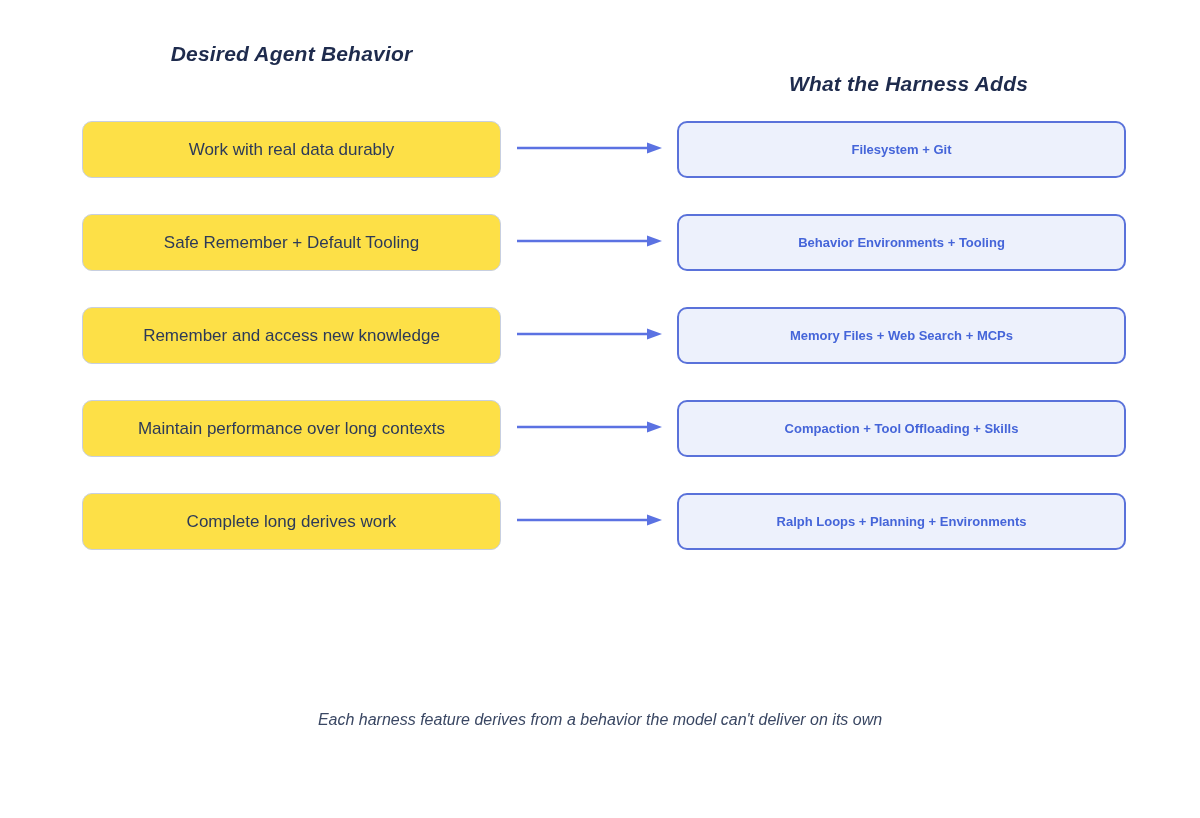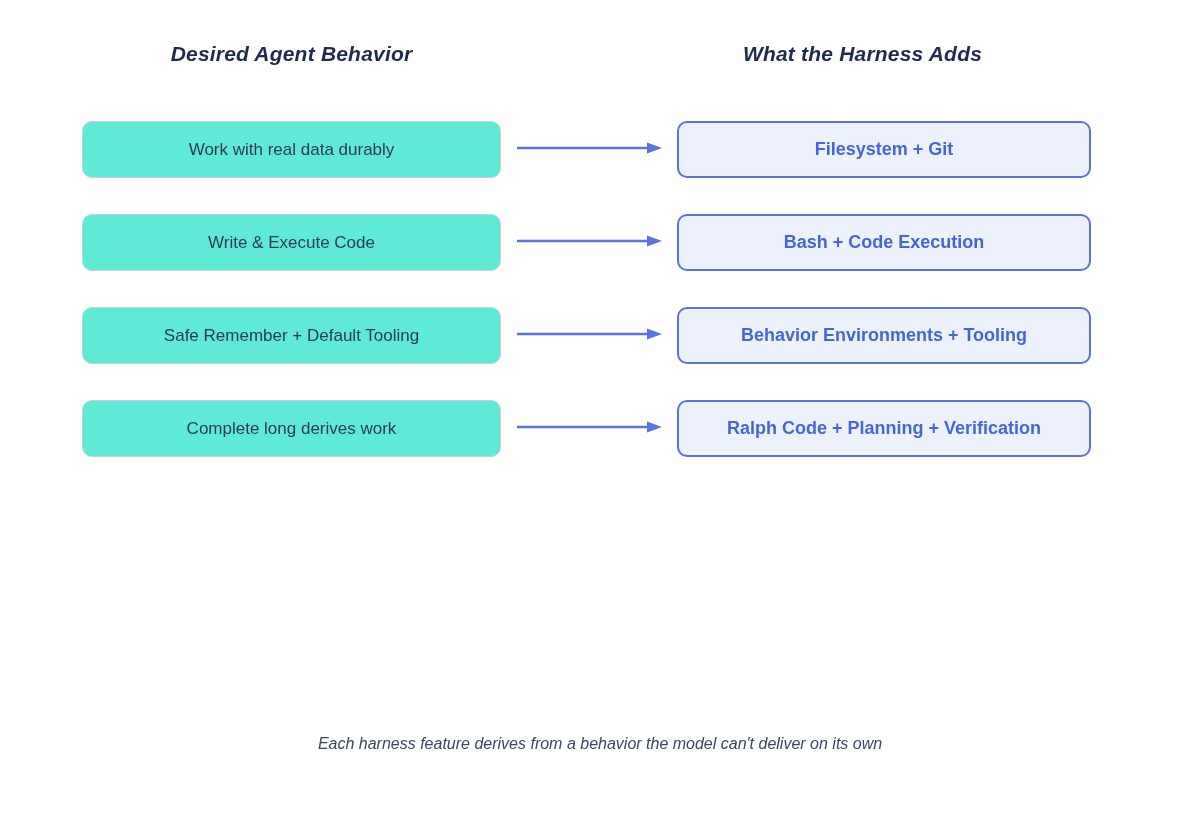--- a/index.html
+++ b/index.html
@@ -19,78 +19,77 @@
     position: absolute;
     top: 42px;
     font-size: 21px;
     font-weight: 700;
     color: #1e2b4d;
     text-align: center;
     letter-spacing: 0.2px;
     font-style: italic;
   }
   .col-header.left  { left: 82px;  width: 419px; }
-  .col-header.right { left: 638px; width: 449px; }
+  .col-header.right { left: 684px; width: 449px; margin-top: 30px; }
 
   .rows {
     position: absolute;
     top: 121px;
     left: 82px;
   }
   .row {
     display: flex;
     align-items: center;
     height: 57px;
     margin-bottom: 36px;
   }
   .behavior-box {
     box-sizing: border-box;
     width: 419px;
     height: 57px;
-    background: #5eead4;
+    background: #fde047;
     border: 1.5px solid #c7cfe0;
     border-radius: 10px;
     display: flex;
     align-items: center;
     justify-content: center;
     font-size: 17px;
     font-weight: 400;
     color: #2d3a58;
   }
   .arrow-cell {
     width: 176px;
     height: 57px;
     display: flex;
     align-items: center;
     justify-content: center;
   }
   .harness-box {
     box-sizing: border-box;
-    width: 414px;
+    width: 449px;
     height: 57px;
     background: #edf1fc;
     border: 2px solid #5a72da;
     border-radius: 10px;
     display: flex;
     align-items: center;
     justify-content: center;
-    font-size: 18px;
+    font-size: 13px;
     font-weight: 700;
     color: #4565d9;
   }
   .caption {
     position: absolute;
     top: 711px;
     left: 0;
     width: 1200px;
     text-align: center;
     font-size: 16px;
     font-style: italic;
     color: #3a4763;
-    margin-top: 24px;
   }
 </style>
 </head>
 <body>
 
 <div class="canvas">
 
   <div class="col-header left">Desired Agent Behavior</div>
 
   <div class="col-header right">What the Harness Adds</div>
@@ -103,58 +102,70 @@
         <span>
           <svg width="160" height="14" viewBox="0 0 160 14">
             <line x1="8" y1="7" x2="140" y2="7" stroke="#5b72e2" stroke-width="2.5"></line>
             <polygon points="138,1.5 153,7 138,12.5" fill="#5b72e2"></polygon>
           </svg>
         </span>
       </div>
       <div class="harness-box">Filesystem + Git</div>
     </div>
 
-    <div class="row">
-      <div class="behavior-box">Write &amp; Execute Code</div>
-      <div class="arrow-cell">
-        <span>
-          <svg width="160" height="14" viewBox="0 0 160 14">
-            <line x1="8" y1="7" x2="140" y2="7" stroke="#5b72e2" stroke-width="2.5"></line>
-            <polygon points="138,1.5 153,7 138,12.5" fill="#5b72e2"></polygon>
-          </svg>
-        </span>
-      </div>
-      <div class="harness-box">Bash + Code Execution</div>
-    </div>
 
     <div class="row">
       <div class="behavior-box">Safe Remember + Default Tooling</div>
       <div class="arrow-cell">
         <span>
           <svg width="160" height="14" viewBox="0 0 160 14">
             <line x1="8" y1="7" x2="140" y2="7" stroke="#5b72e2" stroke-width="2.5"></line>
             <polygon points="138,1.5 153,7 138,12.5" fill="#5b72e2"></polygon>
           </svg>
         </span>
       </div>
       <div class="harness-box">Behavior Environments + Tooling</div>
     </div>
 
+    <div class="row">
+      <div class="behavior-box">Remember and access new knowledge</div>
+      <div class="arrow-cell">
+        <span>
+          <svg width="160" height="14" viewBox="0 0 160 14">
+            <line x1="8" y1="7" x2="140" y2="7" stroke="#5b72e2" stroke-width="2.5"></line>
+            <polygon points="138,1.5 153,7 138,12.5" fill="#5b72e2"></polygon>
+          </svg>
+        </span>
+      </div>
+      <div class="harness-box">Memory Files + Web Search + MCPs</div>
+    </div>
 
+    <div class="row">
+      <div class="behavior-box">Maintain performance over long contexts</div>
+      <div class="arrow-cell">
+        <span>
+          <svg width="160" height="14" viewBox="0 0 160 14">
+            <line x1="8" y1="7" x2="140" y2="7" stroke="#5b72e2" stroke-width="2.5"></line>
+            <polygon points="138,1.5 153,7 138,12.5" fill="#5b72e2"></polygon>
+          </svg>
+        </span>
+      </div>
+      <div class="harness-box">Compaction + Tool Offloading + Skills</div>
+    </div>
 
     <div class="row">
       <div class="behavior-box">Complete long derives work</div>
       <div class="arrow-cell">
         <span>
           <svg width="160" height="14" viewBox="0 0 160 14">
             <line x1="8" y1="7" x2="140" y2="7" stroke="#5b72e2" stroke-width="2.5"></line>
             <polygon points="138,1.5 153,7 138,12.5" fill="#5b72e2"></polygon>
           </svg>
         </span>
       </div>
-      <div class="harness-box">Ralph Code + Planning + Verification</div>
+      <div class="harness-box">Ralph Loops + Planning + Environments</div>
     </div>
 
   </div>
 
   <div class="caption">Each harness feature derives from a behavior the model can't deliver on its own</div>
 
 </div>
 
 </body></html>

